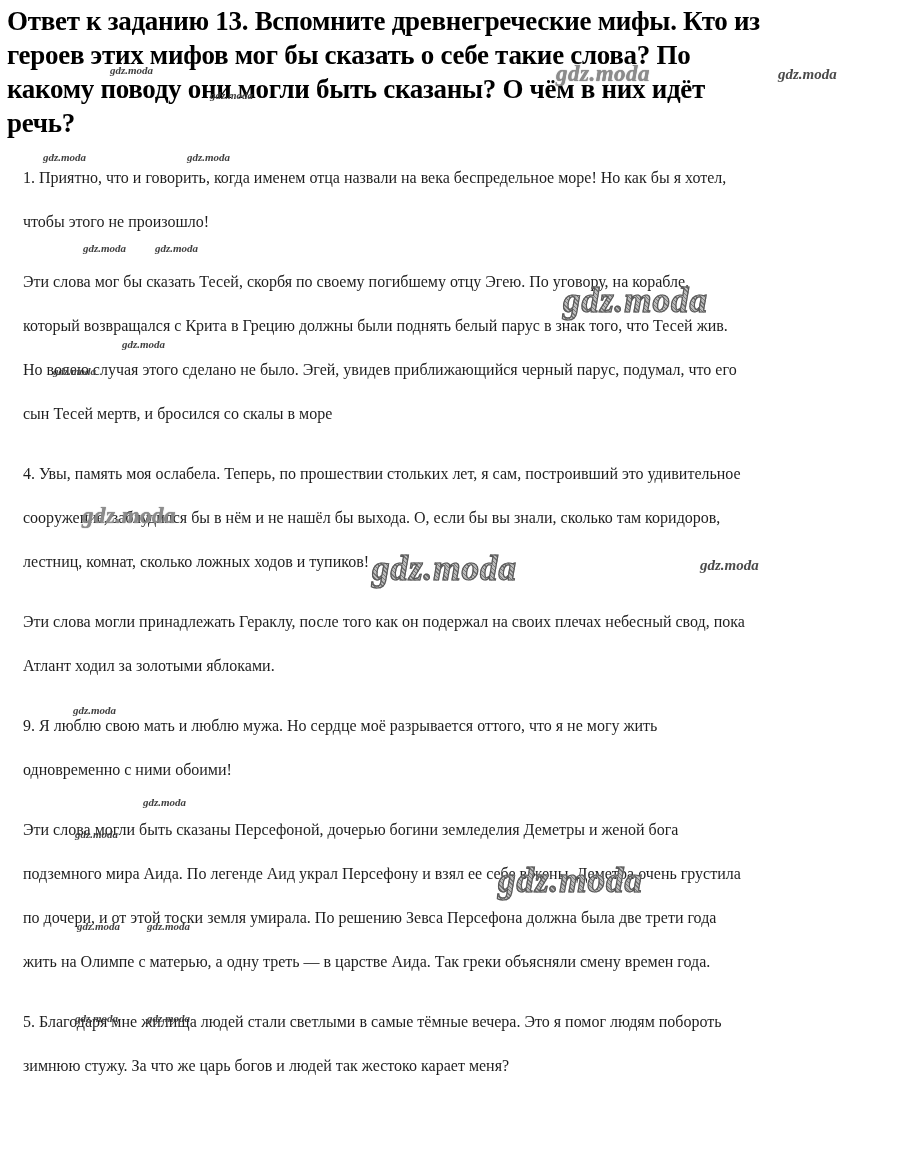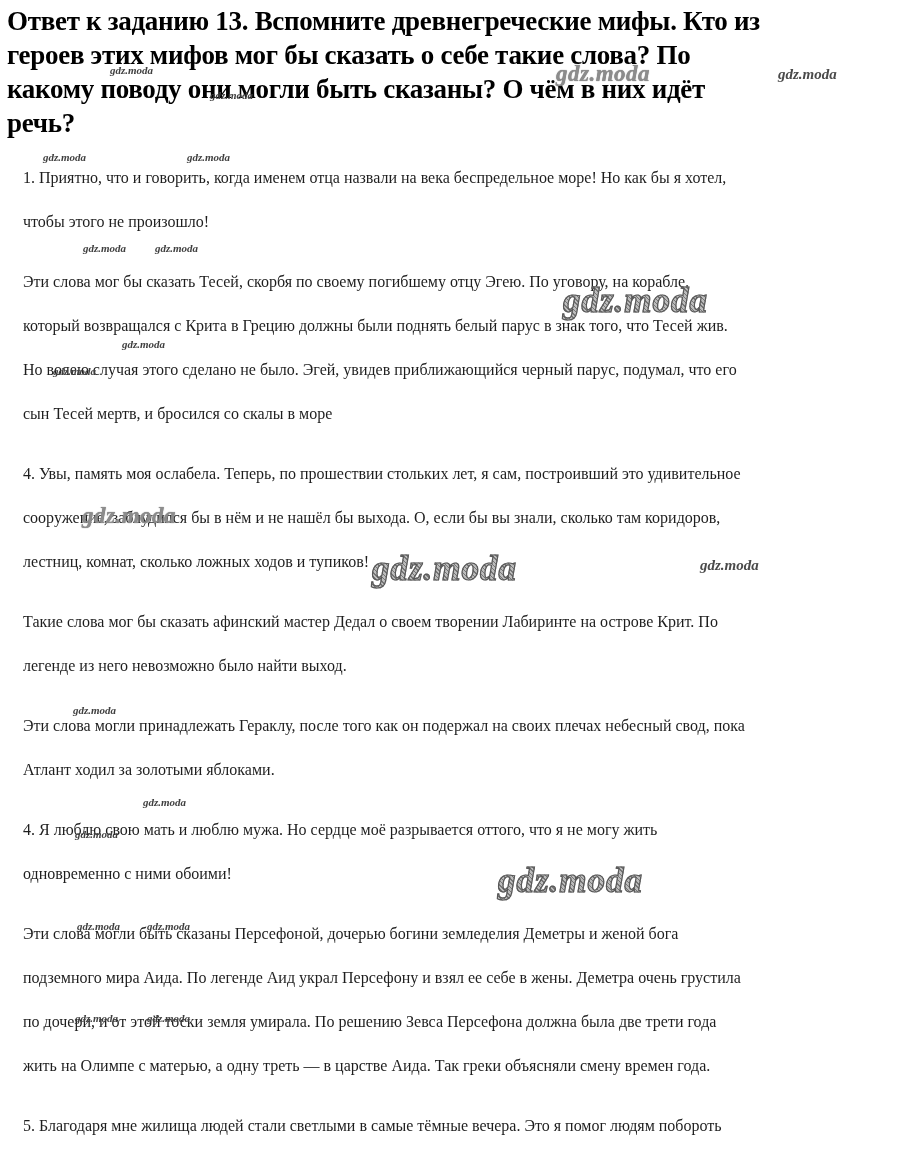--- a/index.html
+++ b/index.html
@@ -66,23 +66,22 @@
 </style>
 </head>
 <body>
 
 <div class="page">
   <h1 class="heading">Ответ к заданию 13. Вспомните древнегреческие мифы. Кто из героев этих мифов мог бы сказать о себе такие слова? По какому поводу они могли быть сказаны? О чём в них идёт речь?</h1>
 
   <p class="body-par">1. Приятно, что и говорить, когда именем отца назвали на века беспредельное море! Но как бы я хотел, чтобы этого не произошло!</p>
   <p class="body-par">Эти слова мог бы сказать Тесей, скорбя по своему погибшему отцу Эгею. По уговору, на корабле, который возвращался с Крита в Грецию должны были поднять белый парус в знак того, что Тесей жив. Но волею случая этого сделано не было. Эгей, увидев приближающийся черный парус, подумал, что его сын Тесей мертв, и бросился со скалы в море</p>
   <p class="body-par">4. Увы, память моя ослабела. Теперь, по прошествии стольких лет, я сам, построивший это удивительное сооружение, заблудился бы в нём и не нашёл бы выхода. О, если бы вы знали, сколько там коридоров, лестниц, комнат, сколько ложных ходов и тупиков!</p>
-  <p class="body-par">Такие слова мог бы сказать афинский мастер Дедал о своем творении Лабиринте на острове Крит. По легенде из него невозможно было найти выход.</p>
   <p class="body-par">Эти слова могли принадлежать Гераклу, после того как он подержал на своих плечах небесный свод, пока Атлант ходил за золотыми яблоками.</p>
-  <p class="body-par">4. Я люблю свою мать и люблю мужа. Но сердце моё разрывается оттого, что я не могу жить одновременно с ними обоими!</p>
+  <p class="body-par">9. Я люблю свою мать и люблю мужа. Но сердце моё разрывается оттого, что я не могу жить одновременно с ними обоими!</p>
   <p class="body-par">Эти слова могли быть сказаны Персефоной, дочерью богини земледелия Деметры и женой бога подземного мира Аида. По легенде Аид украл Персефону и взял ее себе в жены. Деметра очень грустила по дочери, и от этой тоски земля умирала. По решению Зевса Персефона должна была две трети года жить на Олимпе с матерью, а одну треть — в царстве Аида. Так греки объясняли смену времен года.</p>
   <p class="body-par">5. Благодаря мне жилища людей стали светлыми в самые тёмные вечера. Это я помог людям побороть зимнюю стужу. За что же царь богов и людей так жестоко карает меня?</p>
 
   <div>
       <span class="wm wm-xs" style="left: 110px; top: 64px;">gdz.moda</span>
       <span class="wm wm-md" style="left: 556px; top: 61px;">gdz.moda</span>
       <span class="wm wm-sm" style="left: 778px; top: 66px;">gdz.moda</span>
       <span class="wm wm-xs" style="left: 210px; top: 89px;">gdz.moda</span>
       <span class="wm wm-xs" style="left: 43px; top: 151px;">gdz.moda</span>
       <span class="wm wm-xs" style="left: 187px; top: 151px;">gdz.moda</span>

